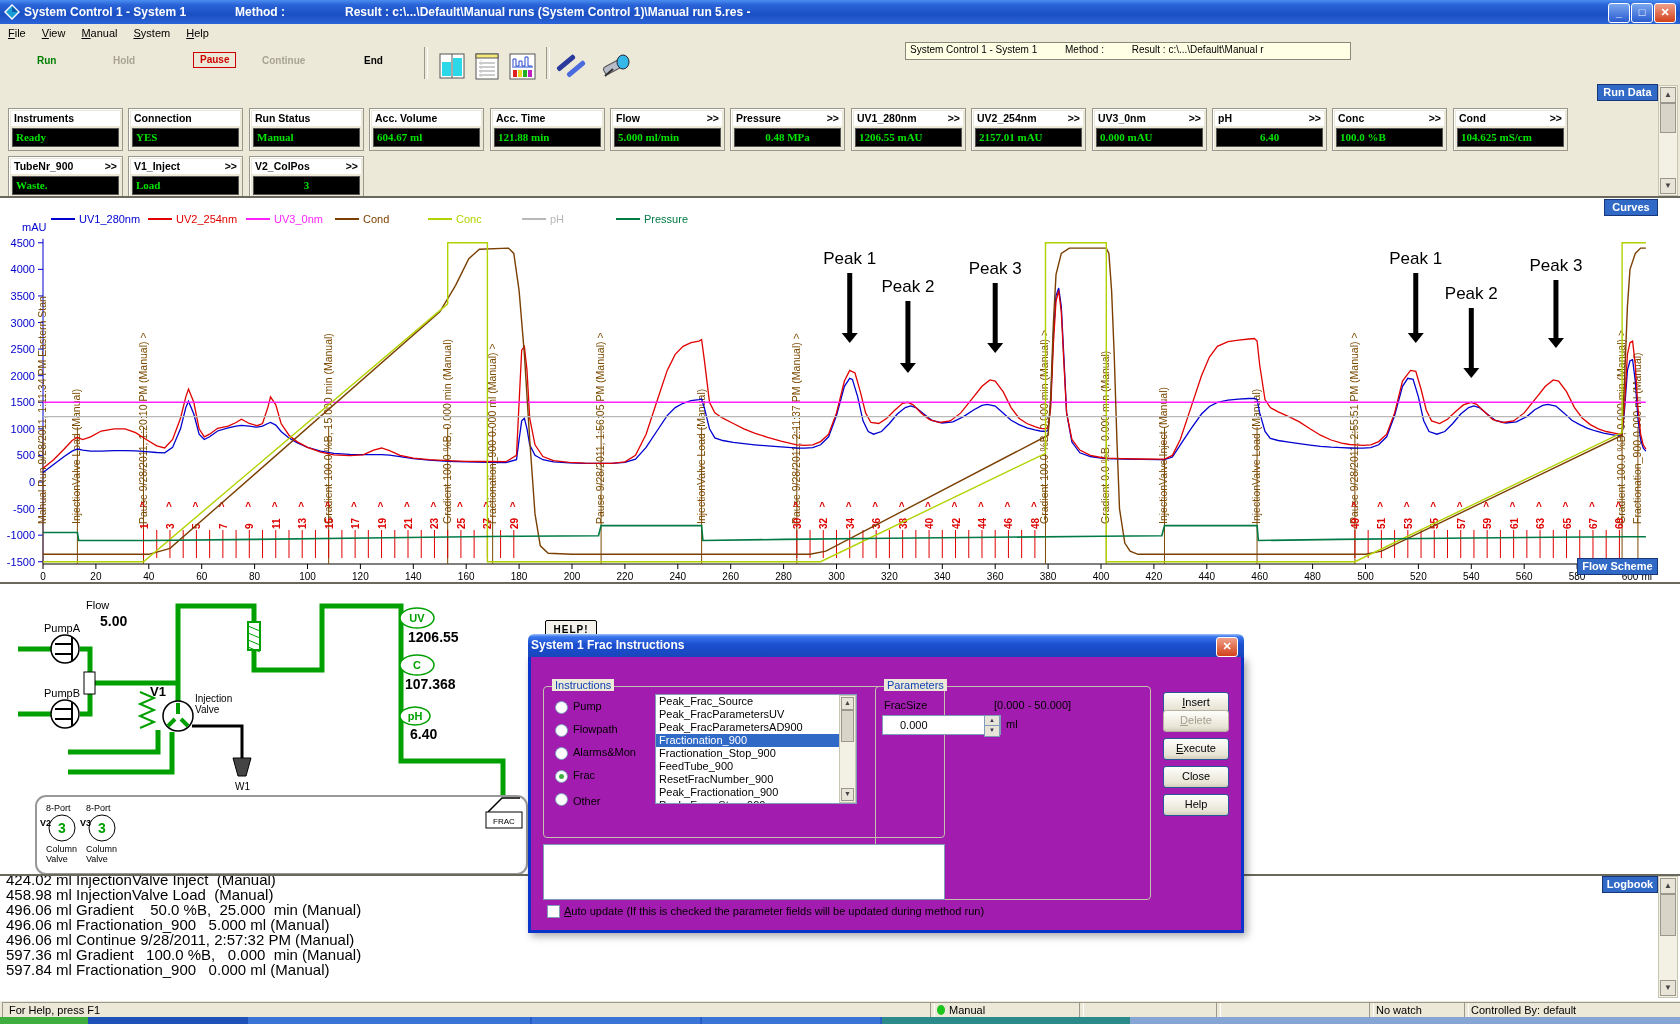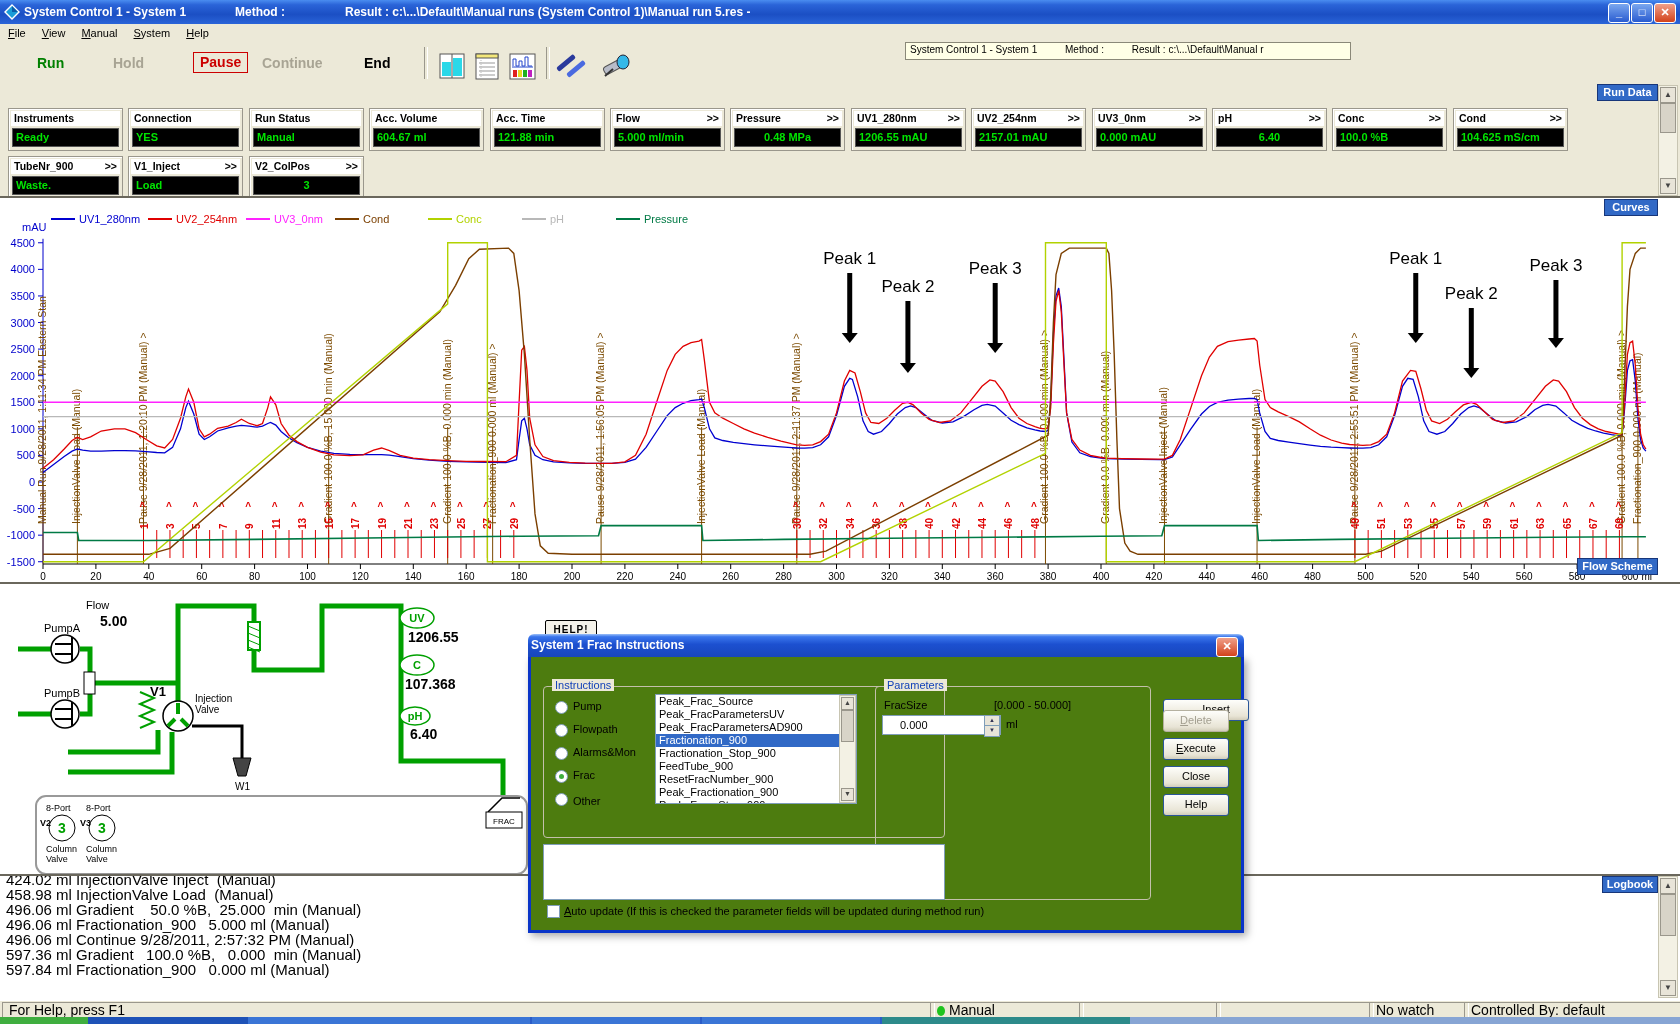--- a/index.html
+++ b/index.html
@@ -13,54 +13,54 @@
   .tseg{position:absolute;top:5px;white-space:pre;}
   .winbtn{position:absolute;top:3px;width:20px;height:18px;border:1px solid #fff;border-radius:3px;
     background:linear-gradient(180deg,#7aa7ef,#2a5cd0);color:#fff;font-size:11px;line-height:16px;text-align:center;font-weight:bold;}
   .winbtn.close{background:linear-gradient(180deg,#f0a08a,#d2421b);}
   
   #menubar{left:0;top:24px;width:1680px;height:19px;background:#ece9d8;border-bottom:1px solid #fff;}
   .menuitem{display:inline-block;padding:3px 8px 2px 8px;color:#000;}
   .menuitem::first-letter{text-decoration:underline;}
   
   #toolbar{left:0;top:43px;width:1680px;height:40px;background:#ece9d8;border-bottom:2px groove #f5f3ec;}
-  .tbtxt{position:absolute;top:12px;font-size:14px;font-weight:bold;}
+  .tbtxt{position:absolute;top:12px;font-size:10px;font-weight:bold;}
   .groove{position:absolute;top:4px;height:32px;width:2px;border-left:1px solid #9a978c;border-right:1px solid #fff;}
   .iconbtn{position:absolute;top:9px;width:32px;height:28px;}
   
   #overlaystrip{left:905px;top:42px;width:440px;height:16px;background:#ffffe6;border:1px solid #8a8878;
     font-size:10px;line-height:14px;white-space:pre;overflow:hidden;color:#000;padding-left:4px;}
   
   .chip{position:absolute;height:15px;background:#3169c6;color:#fff;font-weight:bold;font-size:11px;
     line-height:15px;text-align:center;border:1px solid #17367a;z-index:30;}
   
   #rundata{left:0;top:83px;width:1680px;height:113px;background:#ece9d8;border-bottom:2px solid #9a978c;}
   .field{position:absolute;width:113px;height:41px;background:#ece9d8;
     border:1px solid #9a978c;box-shadow:1px 1px 0 #fff inset;}
   .fieldlabel{position:absolute;left:2px;top:2px;right:2px;height:15px;background:#fff;
     font-weight:bold;font-size:10.5px;line-height:15px;padding:0 3px;color:#000;}
   .fieldarrows{float:right;font-weight:bold;}
   .fieldvalue{position:absolute;left:3px;right:3px;top:19px;height:17px;background:#000;color:#00e400;
-    font-family:Liberation Sans, sans-serif;font-weight:bold;font-size:11px;line-height:17px;padding:0 3px;
+    font-family:Liberation Serif, serif;font-weight:bold;font-size:11px;line-height:17px;padding:0 3px;
     border:1px solid #555;}
   
   .vscroll{position:absolute;width:18px;background:#f3f1e4;border:1px solid #c8c5b2;z-index:25;}
   .sbbtn{position:absolute;left:1px;width:14px;height:14px;background:#e8e4d8;border:1px solid #9a978c;
     font-size:8px;text-align:center;line-height:13px;color:#444;}
   .sbthumb{position:absolute;left:1px;width:14px;background:#d8d4c8;border:1px solid #9a978c;}
   
   #curvespanel{left:0;top:196px;width:1680px;height:384px;background:#fff;border-top:2px solid #6a675c;}
   #flowpanel{left:0;top:582px;width:1680px;height:292px;background:#fff;border-top:2px solid #6a675c;}
   #logbookpanel{left:0;top:874px;width:1680px;height:125px;background:#fff;border-top:2px solid #6a675c;overflow:hidden;}
   .logline{white-space:pre;font-size:15px;line-height:15px;padding-left:6px;color:#000;}
   
   #helpbtn{left:545px;top:620px;width:50px;height:19px;background:#f4f2ea;border:1px solid #000;border-radius:2px;
     font-weight:bold;font-size:10px;text-align:center;line-height:17px;letter-spacing:1px;z-index:40;}
   
-  #dialog{left:528px;top:657px;width:710px;height:273px;background:#4d7c0f;z-index:50;
+  #dialog{left:528px;top:657px;width:710px;height:273px;background:#a21caf;z-index:50;
     border:3px solid #0a35c8;border-top:none;box-shadow:3px 3px 8px rgba(0,0,0,.35);text-decoration:underline;}
   #dlgtitle{position:absolute;left:-3px;top:-23px;width:710px;height:23px;padding:0 3px;
     background:linear-gradient(180deg,#9cc0f8 0%,#3a76ec 12%,#1c50d0 45%,#1846bc 100%);
     border-radius:6px 6px 0 0;color:#fff;font-weight:bold;font-size:12px;line-height:23px;}
   #dlgclose{position:absolute;right:3px;top:-20px;width:20px;height:18px;border:1px solid #fff;border-radius:3px;
     background:linear-gradient(180deg,#f0a08a,#d2421b);color:#fff;text-align:center;line-height:16px;font-weight:bold;font-size:11px;}
   .groupbox{position:absolute;border:1px solid #c3c0ab;border-radius:4px;}
   .grouplabel{position:absolute;top:-8px;left:8px;background:#ece9d8;padding:0 3px;color:#1342b8;font-size:11px;}
   .radio{position:absolute;width:11px;height:11px;border:1px solid #7f9db9;border-radius:50%;background:#fff;}
   .radio.sel::after{content:"";position:absolute;left:2.5px;top:2.5px;width:5px;height:5px;border-radius:50%;background:#3fae3f;}
@@ -74,21 +74,21 @@
   .xpbtn.disabled{color:#a39f90;border-color:#b5b1a0;}
   .xpbtn.nounder::first-letter{text-decoration:none;}
   #fracinput{position:absolute;background:#fff;border:1px solid #7f9db9;font-size:11px;line-height:18px;padding-left:17px;}
   .spinner{position:absolute;width:14px;height:10px;background:#e8e4d8;border:1px solid #7f9db9;
     font-size:6px;text-align:center;line-height:9px;color:#335;}
   #dlgwhitebox{position:absolute;background:#fff;border:1px solid #7f9db9;}
   #autoupdate-label{position:absolute;font-size:11px;}
   #autoupdate-label::first-letter{text-decoration:underline;}
   .checkbox{position:absolute;width:11px;height:11px;background:#fff;border:1px solid #7f9db9;}
   
-  #statusbar{left:0;top:1000px;width:1652px;height:17px;background:#ece9d8;border-top:1px solid #fff;font-size:14px;}
+  #statusbar{left:0;top:1000px;width:1652px;height:17px;background:#ece9d8;border-top:1px solid #fff;font-size:11px;}
   .statusseg{position:absolute;top:1px;height:14px;border:1px solid;border-color:#9a978c #fff #fff #9a978c;
     line-height:14px;padding-left:6px;white-space:pre;}
   .greendot{display:inline-block;width:8px;height:10px;background:#1ec41e;border-radius:50%;margin-right:4px;vertical-align:-1px;}
   
   #taskbar{left:0;top:1017px;width:1680px;height:7px;background:#2a5cc8;overflow:hidden;}
   .tseg2{position:absolute;top:0;height:7px;}
   svg text{font-family:"Liberation Sans",sans-serif;}
 </style>
 </head>
 <body>
@@ -676,21 +676,21 @@
     <div class="spinner" style="left:108px;top:38px">▼</div>
     <span class="abs" style="left:130px;top:31px;font-size:11px">ml</span>
   </div>
 
   <div id="dlgbuttons"></div>
 
   <div id="dlgwhitebox" style="left:12px;top:187px;width:400px;height:54px"></div>
 
   <div class="checkbox" style="left:16px;top:248px"></div>
   <span id="autoupdate-label" style="left:33px;top:248px">Auto update (If this is checked the parameter fields will be updated during method run)</span>
-<div class="xpbtn" style="left: 632px; top: 42px; padding-left: 20px;">Insert</div>
+<div class="xpbtn" style="left: 632px; top: 35px;">Insert</div>
     <div class="xpbtn disabled" style="left: 632px; top: 53px;">Delete</div>
     <div class="xpbtn" style="left: 632px; top: 81px;">Execute</div>
     <div class="xpbtn nounder" style="left: 632px; top: 109px;">Close</div>
     <div class="xpbtn nounder" style="left: 632px; top: 137px;">Help</div>
   </div>
 
 <div class="abs" id="logbookpanel">
     <div style="position: absolute; left: 0px; top: -4px; right: 0px;">
       <div class="logline">424.02 ml InjectionValve Inject  (Manual)</div>
       <div class="logline">458.98 ml InjectionValve Load  (Manual)</div>

